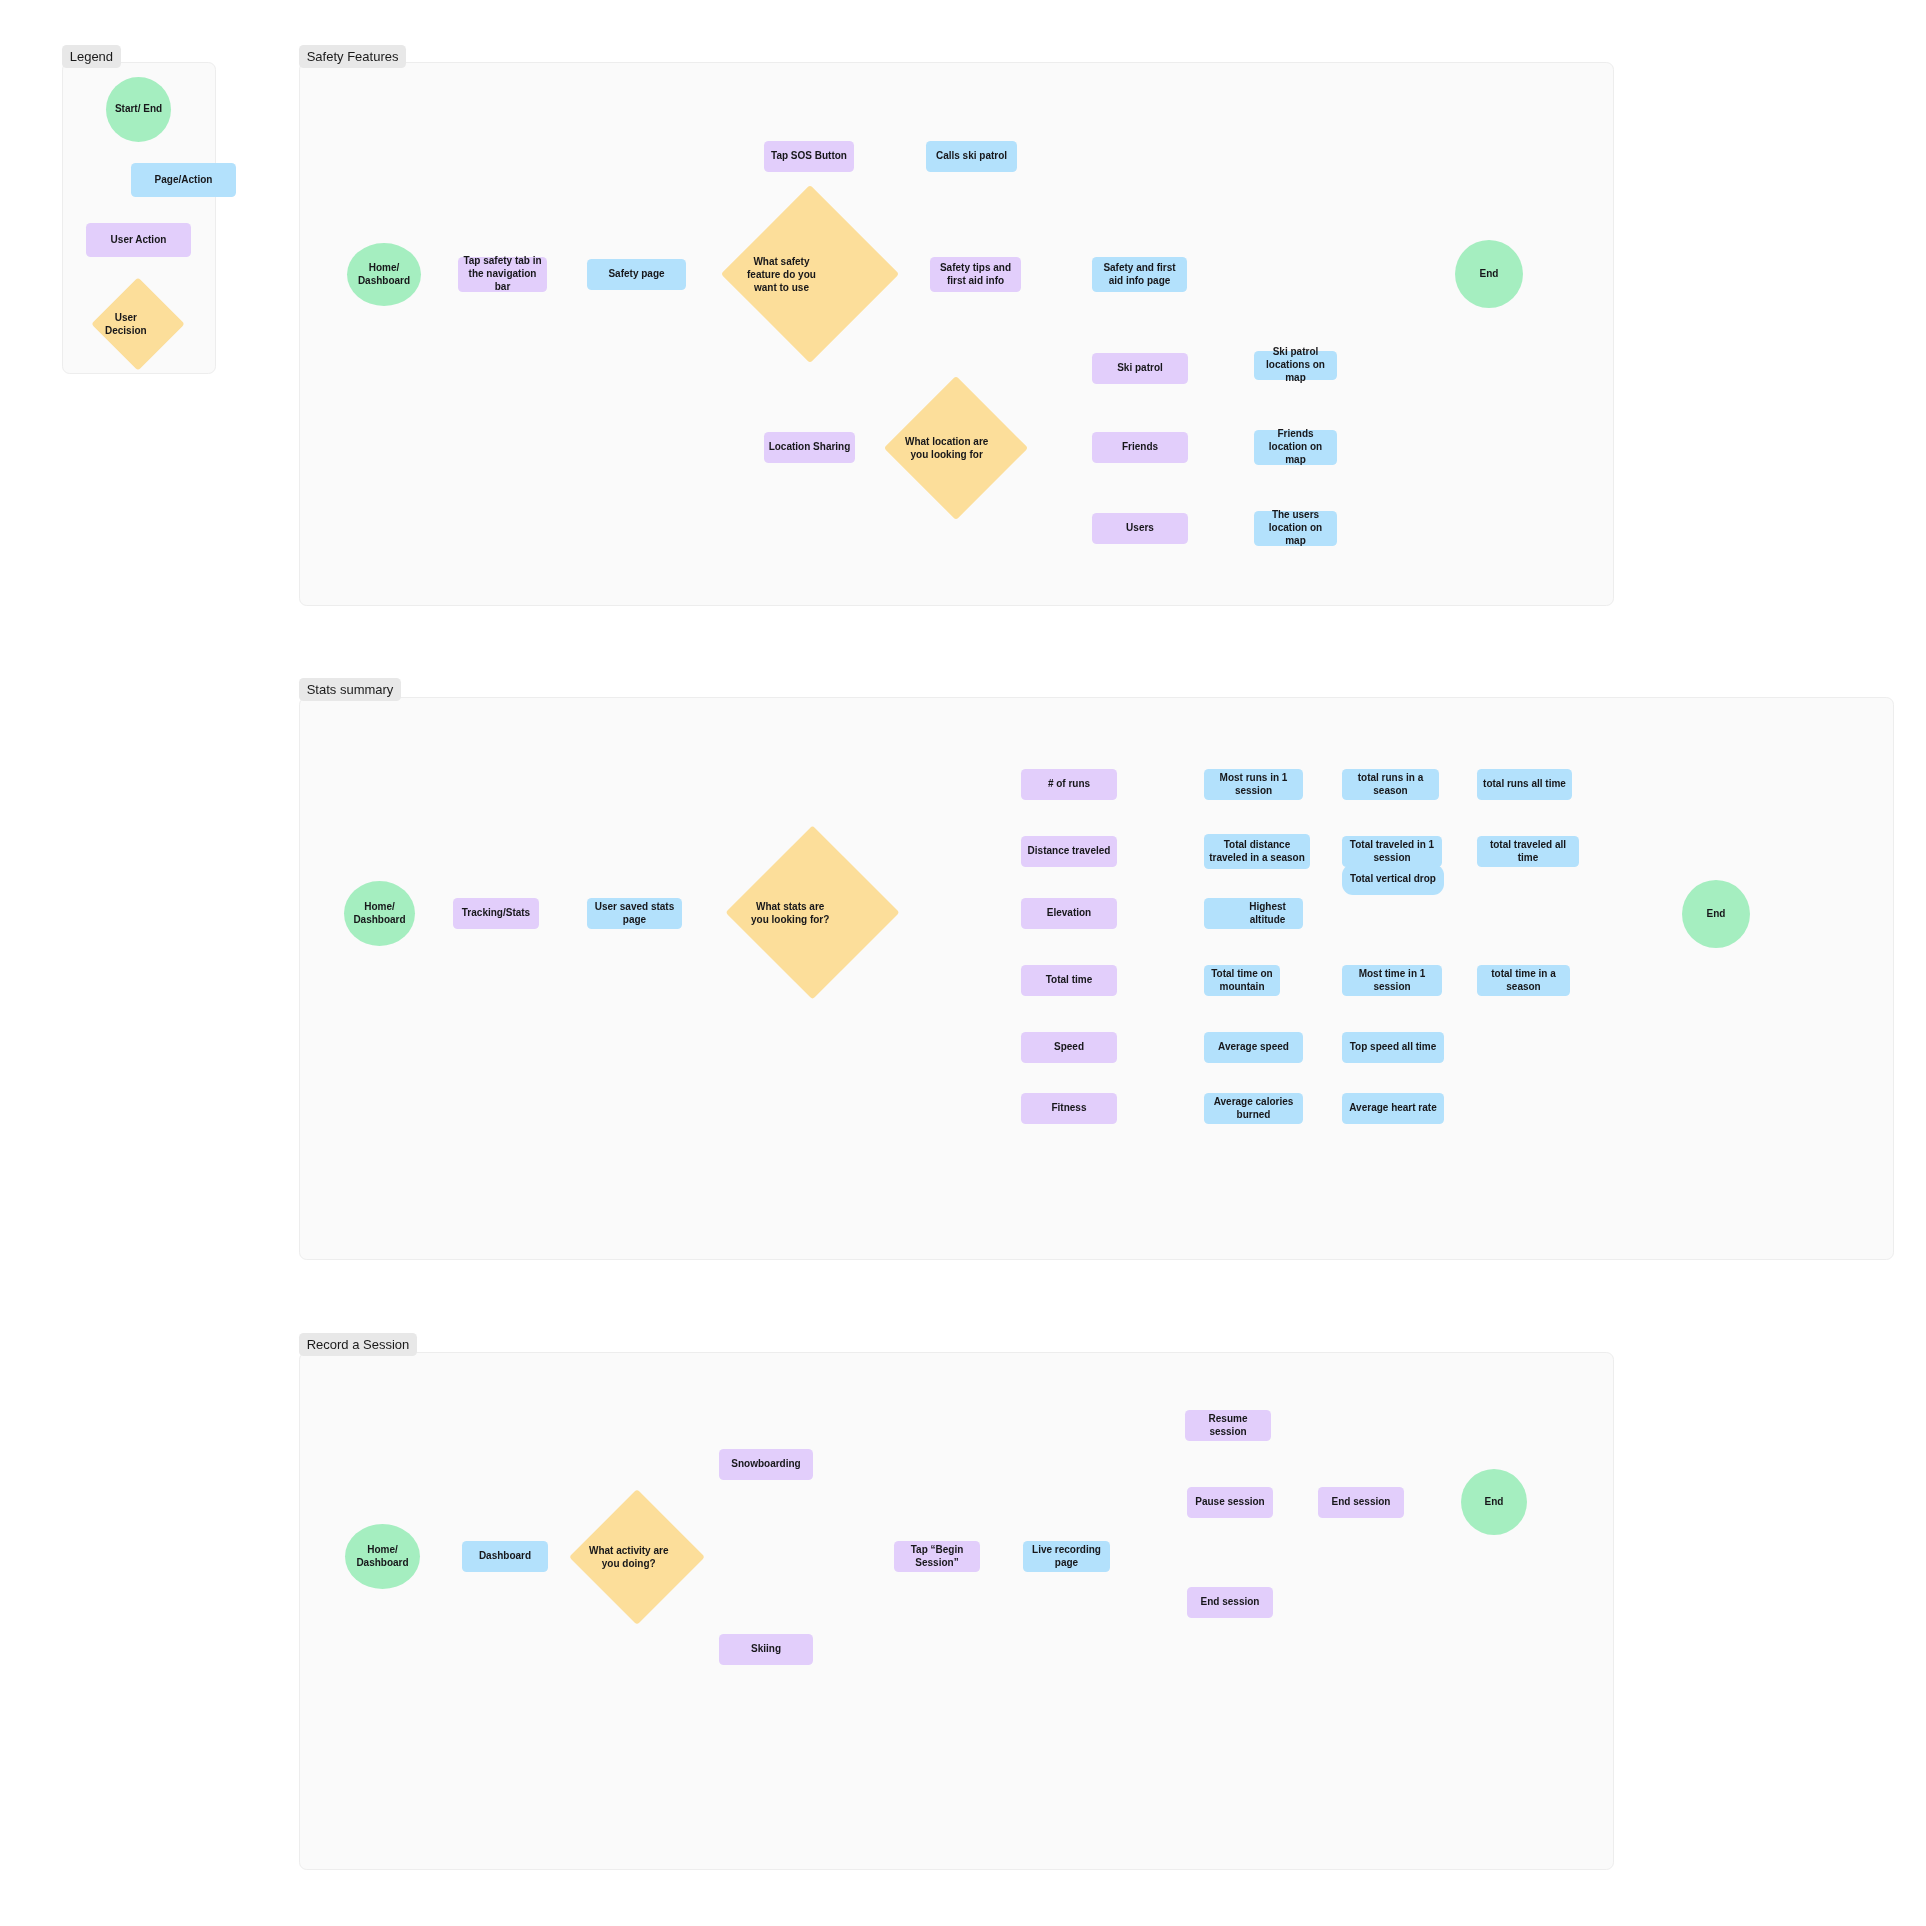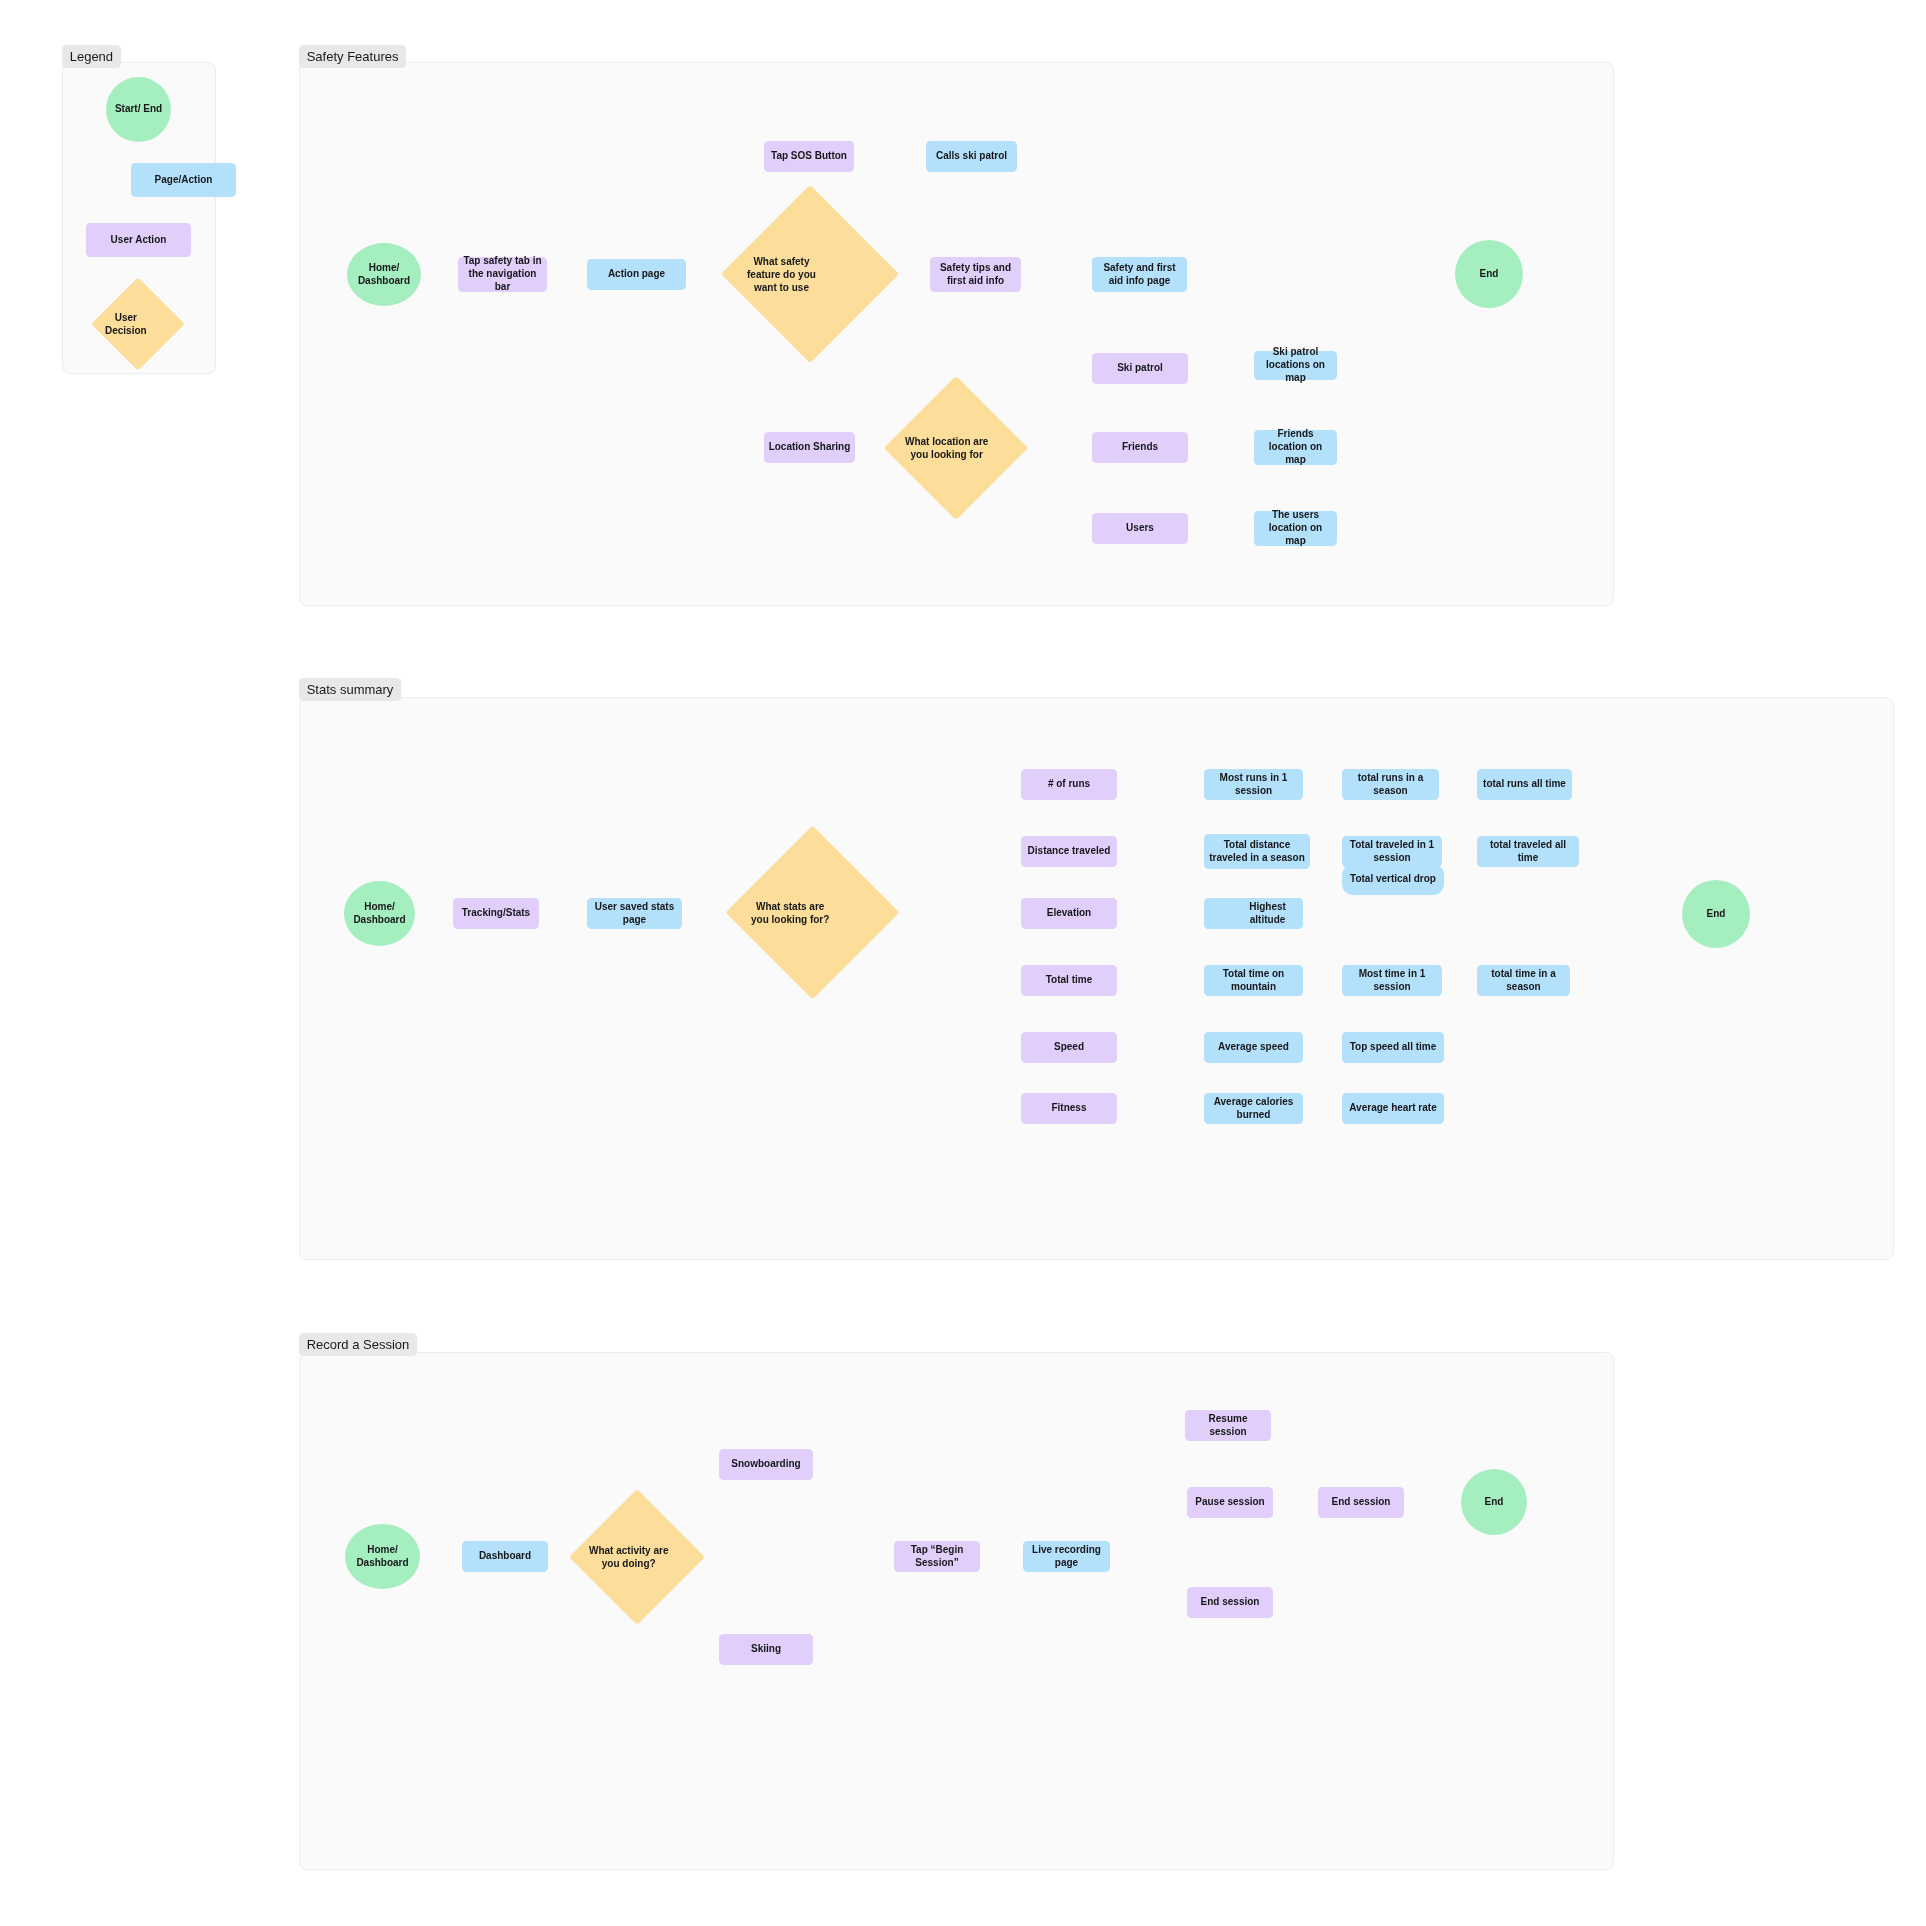--- a/index.html
+++ b/index.html
@@ -331,21 +331,21 @@
 
   <div class="node terminal" style="left:347px; top:243px; width:74px; height:63px;">
     <div>
       <div>Home/</div>
       <div>Dashboard</div>
     </div>
   </div>
 
   <div class="node action" style="left:458px; top:257px; width:89px; height:35px;">Tap safety tab in the navigation bar</div>
 
-  <div class="node page" style="left:587px; top:259px; width:99px; height:31px;">Action page</div>
+  <div class="node page" style="left:587px; top:259px; width:99px; height:31px;">Safety page</div>
 
   <div class="diamond" style="left:747px; top:211px; width:126px; height:126px;">
     <div class="dshape"></div>
     <div class="dtext">
       <div>
         <div>What safety</div>
         <div>feature do you</div>
         <div>want to use</div>
       </div>
     </div>
@@ -414,21 +414,21 @@
   <div class="node action" style="left:1021px; top:836px; width:96px; height:31px;">Distance traveled</div>
   <div class="node page" style="left:1204px; top:834px; width:106px; height:35px;">Total distance traveled in a season</div>
   <div class="node page" style="left:1342px; top:836px; width:100px; height:31px;">Total traveled in 1 session</div>
   <div class="node page" style="left:1477px; top:836px; width:102px; height:31px;">total traveled all time</div>
 
   <div class="node action" style="left:1021px; top:898px; width:96px; height:31px;">Elevation</div>
   <div class="node page" style="left:1204px; top:898px; width:99px; height:31px;padding-left:32px;">Highest altitude</div>
   <div class="node page" style="left:1342px; top:864px; width:102px; height:31px;border-radius:11px;">Total vertical drop</div>
 
   <div class="node action" style="left:1021px; top:965px; width:96px; height:31px;">Total time</div>
-  <div class="node page" style="left:1204px; top:965px; width:99px; height:31px;">Total time on mountain</div>
+  <div class="node page" style="left:1204px; top:965px; width:76px; height:31px;">Total time on mountain</div>
   <div class="node page" style="left:1342px; top:965px; width:100px; height:31px;">Most time in 1 session</div>
   <div class="node page" style="left:1477px; top:965px; width:93px; height:31px;">total time in a season</div>
 
   <div class="node action" style="left:1021px; top:1032px; width:96px; height:31px;">Speed</div>
   <div class="node page" style="left:1204px; top:1032px; width:99px; height:31px;">Average speed</div>
   <div class="node page" style="left:1342px; top:1032px; width:102px; height:31px;">Top speed all time</div>
 
   <div class="node action" style="left:1021px; top:1093px; width:96px; height:31px;">Fitness</div>
   <div class="node page" style="left:1204px; top:1093px; width:99px; height:31px;">Average calories burned</div>
   <div class="node page" style="left:1342px; top:1093px; width:102px; height:31px;">Average heart rate</div>

